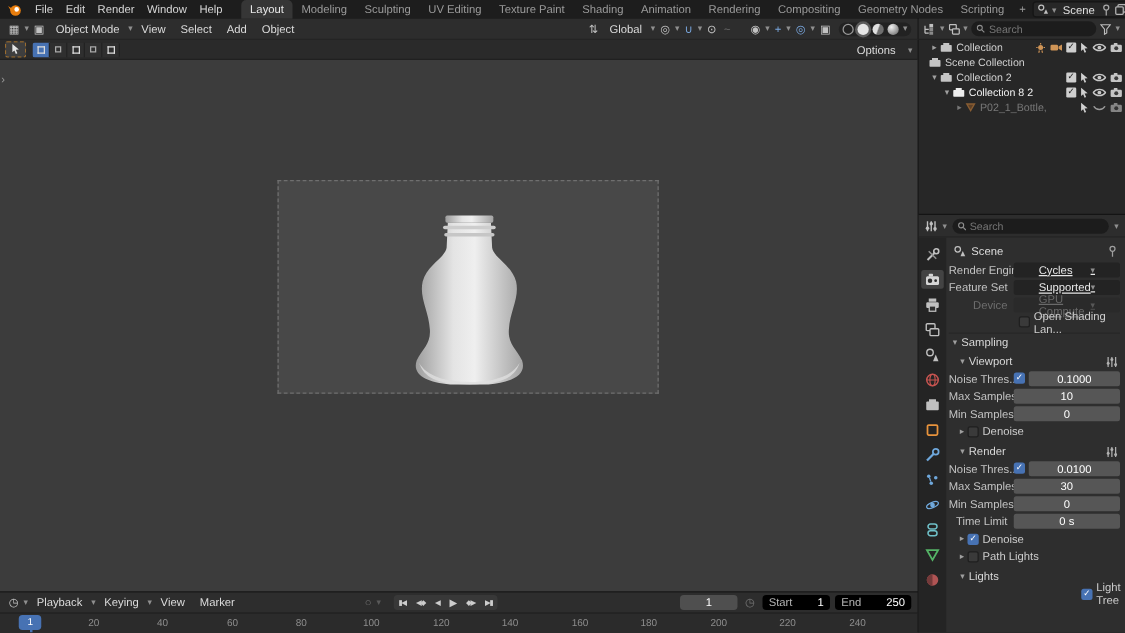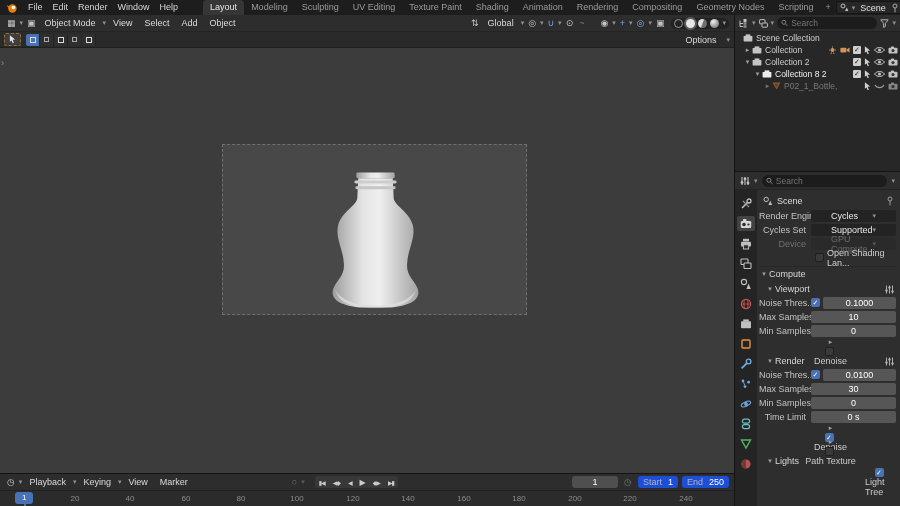--- a/index.html
+++ b/index.html
@@ -4,21 +4,21 @@
 <style>
   * { box-sizing: border-box; margin: 0; padding: 0; }
   html,body { width:900px; height:506px; overflow:hidden; }
   body { background:#1d1d1d; font-family:"Liberation Sans","DejaVu Sans",sans-serif; font-size:9px; color:#cfcfcf; }
   .app { width:900px; height:506px; display:flex; flex-direction:column; }
 
   
   .topbar { height:15px; background:#1d1d1d; display:flex; align-items:center; padding:0 6px; flex:0 0 15px; }
   .logo { width:11px; height:11px; margin-right:6px; flex:0 0 auto; }
   .menu-item { padding:0 5px; color:#d6d6d6; height:15px; line-height:15px; }
-  .tabs { display:flex; margin-left:20px; height:15px;justify-content:flex-end; }
+  .tabs { display:flex; margin-left:10px; height:15px;justify-content:flex-end; }
   .tab { padding:0 7px; line-height:15px; color:#9b9b9b; border-radius:4px 4px 0 0; white-space:nowrap; }
   .tab.active { background:#363636; color:#e9e9e9; }
   .tab.plus { color:#9b9b9b; padding:0 5px; }
   .tb-right { margin-left:auto; display:flex; align-items:center; gap:6px; }
   .chip { display:flex; align-items:center; background:#272727; border:1px solid #151515; border-radius:3px; height:13px; padding:0 3px; gap:3px; }
   .chip .name { color:#e3e3e3; padding:0 2px; }
   .dim { opacity:.45; }
   .chev { color:#8f8f8f; font-size:7px; }
 
   
@@ -52,21 +52,21 @@
   .camframe { position:absolute; left:222px; top:96px; width:305px; height:171px; background:#484848; border:1px dashed #6f6f6f; }
   .bottle { position:absolute; left:95px; top:22px; }
 
   
   .timeline { flex:0 0 32px; display:flex; flex-direction:column; border-top:1px solid #141414; }
   .tl-header { height:16px; background:#2d2d2d; display:flex; align-items:center; padding:0 5px; gap:2px; }
   .playpill { display:flex; align-items:center; background:#383838; border-radius:3px; height:12px; margin-left:8px; }
   .pbtn { padding:0 4px; font-size:6px; color:#cdcdcd; letter-spacing:-1px; }
   .tl-fields { margin-left:auto; display:flex; align-items:center; gap:4px; }
   .framefield { background:#4f4f4f; border-radius:3px; height:12px; width:46px; color:#fff; text-align:center; line-height:12px; }
-  .rangefield { background:#1d4ed8; border-radius:3px; height:12px; padding:0 5px; display:flex; gap:6px; align-items:center; }
+  .rangefield { background:#000000; border-radius:3px; height:12px; padding:0 5px; display:flex; gap:20px; align-items:center; }
   .rangefield .lab { color:#b5b5b5; } .rangefield .val { color:#fff; }
   .tl-ruler { height:16px; background:#2b2b2b; position:relative; border-top:1px solid #222; }
   .tick { position:absolute; top:3px; transform:translateX(-50%); color:#8d8d8d; font-size:8px; }
   .cfbadge { position:absolute; left:15px; top:1px; background:#4772b3; color:#fff; border-radius:3px; padding:0 7px; height:12px; line-height:12px; font-size:8px; }
   .cfline { position:absolute; left:24px; top:13px; width:2px; bottom:0; background:#4772b3; }
 
   
   .outliner { flex:0 0 157px; display:flex; flex-direction:column; background:#272727; border-bottom:1px solid #141414; }
   .ol-header { height:17px; background:#2d2d2d; display:flex; align-items:center; gap:3px; padding:0 4px; border-bottom:1px solid #202020; }
   .search { flex:1; display:flex; align-items:center; background:#1c1c1c; border-radius:8px; height:12px; padding:0 4px; gap:3px; min-width:0; }
@@ -85,31 +85,31 @@
   .pr-header { height:18px; background:#2d2d2d; display:flex; align-items:center; gap:4px; padding:0 5px; border-bottom:1px solid #242424; }
   .pr-body { flex:1; display:flex; min-height:0; }
   .pr-tabs { width:22px; background:#242424; display:flex; flex-direction:column; align-items:center; padding-top:6px; gap:5px; }
   .pr-tab { width:18px; height:15px; border-radius:2px; display:flex; align-items:center; justify-content:center; }
   .pr-tab.active { background:#434343; }
   .pr-content { flex:1; padding:3px 4px 0 2px; overflow:hidden; }
   .bc-row { height:16px; display:flex; align-items:center; gap:4px; padding:0 2px 0 4px; }
   .bc-row .t { color:#dedede; }
   .frow { display:flex; align-items:center; height:13px; margin-bottom:1px; }
   .flabel { width:52px; text-align:right; padding-right:5px; color:#c3c3c3; white-space:nowrap; overflow:hidden; flex:0 0 52px; }
-  .ddown { flex:1; background:#232323; border-radius:2px; height:12px; display:flex; align-items:center; padding:0 20px; color:#e8e8e8; }
+  .ddown { flex:1; background:#232323; border-radius:2px; height:12px; display:flex; align-items:center; padding:0 20px; color:#e8e8e8;text-decoration:underline; }
   .ddown .chev { margin-left:auto; }
   .ddown.dis { color:#6a6a6a; background:#2a2a2a; }
   .vfield { flex:1; background:#565656; border-radius:2px; height:12px; color:#fff; text-align:center; line-height:12px; }
   .cbb { width:9px; height:9px; border-radius:2px; background:#4772b3; color:#fff; font-size:7px; line-height:9px; text-align:center; font-weight:bold; margin-right:3px; flex:0 0 9px; }
   .cbb.off { background:#3a3a3a; border:1px solid #1f1f1f; }
   .sec { display:flex; align-items:center; height:14px; margin-top:2px; color:#d8d8d8; border-top:1px solid #272727; }
   .sec .exp { flex:0 0 10px; }
   .sub { margin-left:6px; border-top:none; }
   .presets { margin-left:auto; margin-right:2px; }
-  .togrow { display:flex; align-items:center; height:14px; margin-left:6px; color:#cccccc;flex-direction:column; }
+  .togrow { display:flex; align-items:center; height:14px; margin-left:6px; color:#cccccc; }
   svg { display:block; }
 </style>
 </head>
 <body>
 
 <div class="app">
 
   <div class="topbar">
     <svg class="logo" viewBox="0 0 12 12">
         <circle cx="7" cy="7" r="4.6" fill="#e87d0d"></circle>
@@ -325,28 +325,20 @@
                 <line x1="5.6" y1="5.6" x2="8.2" y2="8.2" stroke="#8f8f8f" stroke-width="1.1"></line>
               </svg>
             <input readonly="" placeholder="Search" style="">
           </div>
           <svg width="9" height="9" viewBox="0 0 9 9">
               <path d="M0.8 0.8 H8.2 L5.4 4.4 V7.4 L3.6 8.4 V4.4 Z" fill="none" stroke="#bdbdbd" stroke-width="0.9"></path>
             </svg>
           <span class="chev">▾</span>
         </div>
 
-        <div class="ol-row" style="padding-left:8px">
-          <svg width="10" height="8" viewBox="0 0 10 8">
-              <rect x="2.6" y="0.4" width="4.8" height="2" fill="#c4c4c4"></rect>
-              <rect x="0.6" y="2" width="8.8" height="5.4" rx="0.6" fill="#c4c4c4"></rect>
-            </svg>
-          <span class="lbl">Scene Collection</span>
-        </div>
-
         <div class="ol-row">
           <span class="exp indent1">▸</span>
           <svg width="10" height="8" viewBox="0 0 10 8">
               <rect x="2.6" y="0.4" width="4.8" height="2" fill="#c4c4c4"></rect>
               <rect x="0.6" y="2" width="8.8" height="5.4" rx="0.6" fill="#c4c4c4"></rect>
             </svg>
           <span class="lbl">Collection</span>
           <span class="ctrl">
             <svg width="9" height="9" viewBox="0 0 9 9">
                 <circle cx="4.5" cy="4" r="2" fill="#cf9456"></circle>
@@ -371,20 +363,28 @@
                 <circle cx="5.5" cy="4" r="1.5" fill="#c8c8c8"></circle>
               </svg>
             <svg width="10" height="8" viewBox="0 0 10 8">
                 <rect x="0.5" y="1.8" width="9" height="5.7" rx="1" fill="#c4c4c4"></rect>
                 <rect x="3" y="0.4" width="3" height="1.8" rx="0.5" fill="#c4c4c4"></rect>
                 <circle cx="5" cy="4.6" r="1.6" fill="#3a3a3a"></circle>
               </svg>
           </span>
         </div>
 
+        <div class="ol-row" style="padding-left:8px">
+          <svg width="10" height="8" viewBox="0 0 10 8">
+              <rect x="2.6" y="0.4" width="4.8" height="2" fill="#c4c4c4"></rect>
+              <rect x="0.6" y="2" width="8.8" height="5.4" rx="0.6" fill="#c4c4c4"></rect>
+            </svg>
+          <span class="lbl">Scene Collection</span>
+        </div>
+
         <div class="ol-row">
           <span class="exp indent1">▾</span>
           <svg width="10" height="8" viewBox="0 0 10 8">
               <rect x="2.6" y="0.4" width="4.8" height="2" fill="#c4c4c4"></rect>
               <rect x="0.6" y="2" width="8.8" height="5.4" rx="0.6" fill="#c4c4c4"></rect>
             </svg>
           <span class="lbl">Collection 2</span>
           <span class="ctrl">
             <span class="olcb">✓</span>
             <svg width="7" height="9" viewBox="0 0 8 10">
@@ -583,41 +583,41 @@
             </div>
 
             <div class="frow">
               <span class="flabel">Render Engine</span>
               <span class="ddown">
                   <span>Cycles</span>
                   <span class="chev">▾</span>
                 </span>
             </div>
             <div class="frow">
-              <span class="flabel">Cycles Set</span>
+              <span class="flabel">Feature Set</span>
               <span class="ddown">
                   <span>Supported</span>
                   <span class="chev">▾</span>
                 </span>
             </div>
             <div class="frow">
               <span class="flabel" style="color:#6e6e6e">Device</span>
               <span class="ddown dis">
                   <span>GPU Compute</span>
                   <span class="chev dim">▾</span>
                 </span>
             </div>
             <div class="frow" style="padding-left:56px">
               <span class="cbb off"></span>
               <span>Open Shading Lan...</span>
             </div>
 
             <div class="sec">
               <span class="exp">▾</span>
-              <span>Compute</span>
+              <span>Sampling</span>
             </div>
             <div class="sec sub">
               <span class="exp">▾</span>
               <span>Viewport</span>
               <span class="presets">
                   <svg width="9" height="9" viewBox="0 0 9 9">
                     <g stroke="#b0b0b0">
                       <line x1="1.5" y1="0.5" x2="1.5" y2="8.5"></line>
                       <line x1="4.5" y1="0.5" x2="4.5" y2="8.5"></line>
                       <line x1="7.5" y1="0.5" x2="7.5" y2="8.5"></line>
@@ -681,21 +681,21 @@
               <span class="vfield">0 s</span>
             </div>
             <div class="togrow">
               <span class="exp">▸</span>
               <span class="cbb">✓</span>
               <span>Denoise</span>
             </div>
             <div class="togrow">
               <span class="exp">▸</span>
               <span class="cbb off"></span>
-              <span>Path Texture</span>
+              <span>Path Lights</span>
             </div>
             <div class="sec sub">
               <span class="exp">▾</span>
               <span>Lights</span>
             </div>
             <div class="togrow" style="margin-left:106px">
               <span class="cbb">✓</span>
               <span>Light Tree</span>
             </div>
           </div>

